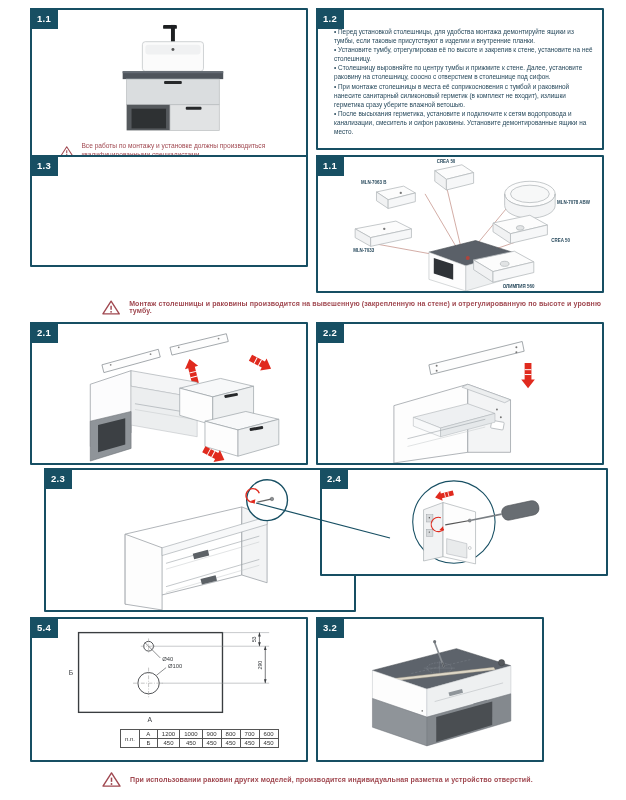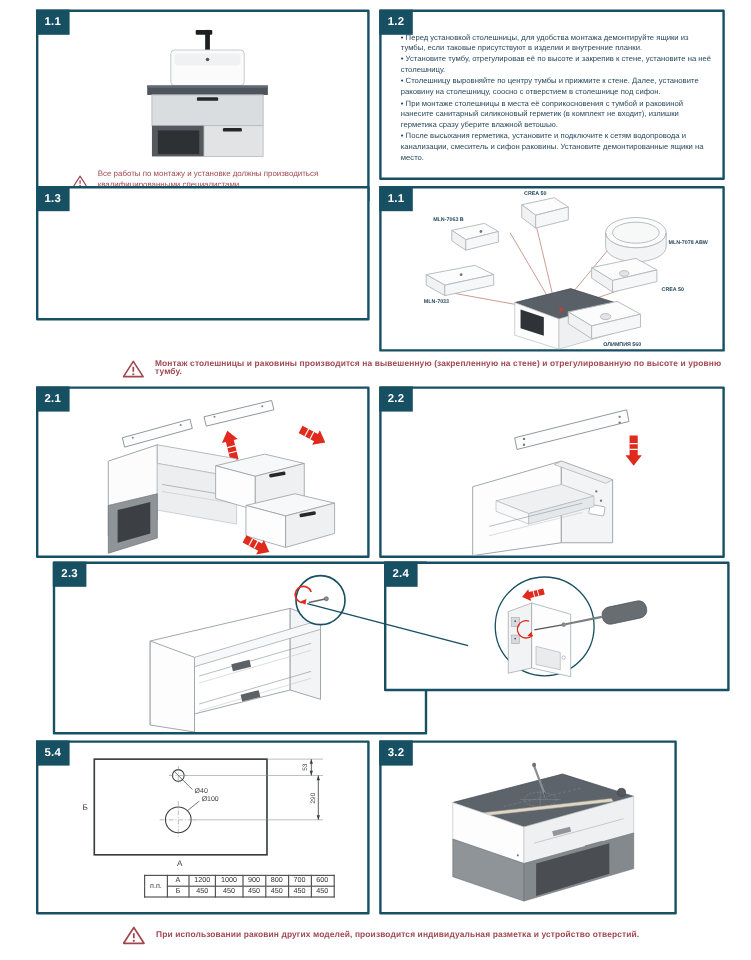--- a/index.html
+++ b/index.html
@@ -370,21 +370,21 @@
         <td>450</td>
         <td>450</td>
         <td>450</td>
         <td>450</td>
         <td>450</td>
       </tr>
     </tbody>
       </table>
   </div>
 
-  <div class="panel" style="left:316px; top:617px; width:248px; height:145px">
+  <div class="panel" style="left:316px; top:617px; width:228px; height:145px">
     <div class="badge">3.2</div>
     <svg class="illu" viewBox="0 0 288 145">
       <g>
         <polygon points="70,48 178,20 248,42 140,72" fill="#5d636b" stroke="#44494f" stroke-width="0.7"></polygon>
         <ellipse cx="156" cy="45" rx="16" ry="7" fill="none" stroke="#8d939b" stroke-width="0.5" stroke-dasharray="2 1.5"></ellipse>
         <line x1="136" y1="45" x2="176" y2="45" stroke="#8d939b" stroke-width="0.4"></line>
         <line x1="156" y1="36" x2="156" y2="54" stroke="#8d939b" stroke-width="0.4"></line>
         <line x1="120" y1="52" x2="196" y2="34" stroke="#8d939b" stroke-width="0.4" stroke-dasharray="3 2"></line>
       </g>
       <g>

